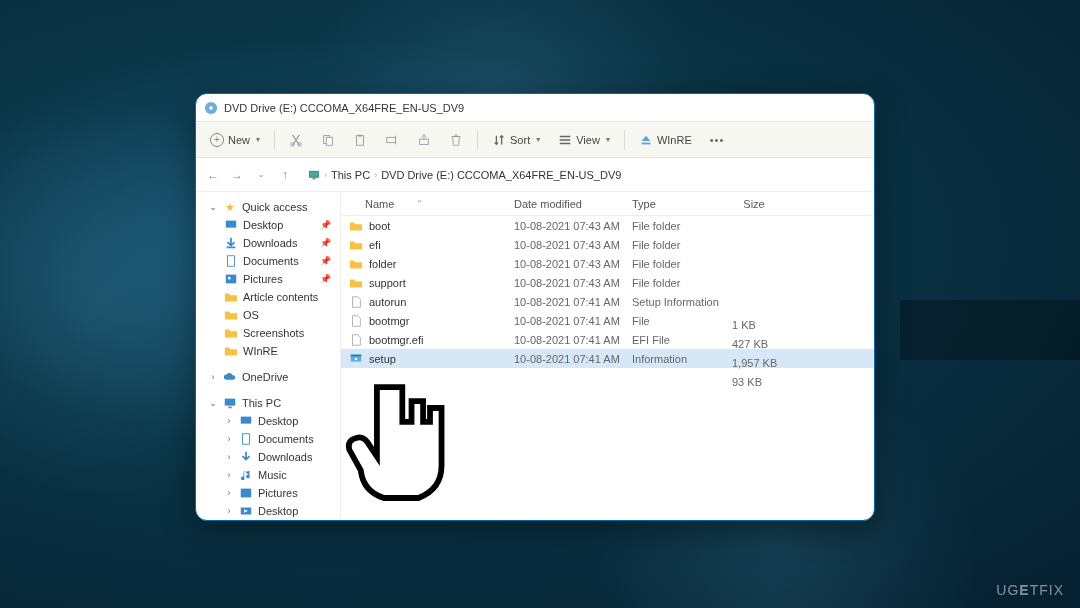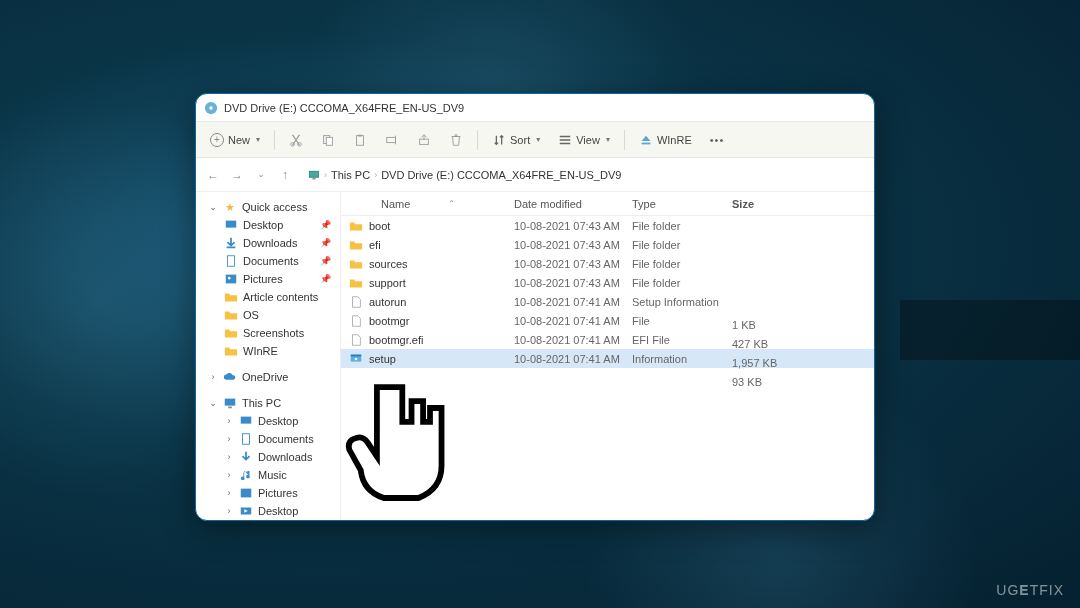--- a/index.html
+++ b/index.html
@@ -35,24 +35,24 @@
 .side-item.lvl2 { padding-left: 28px; }
 .side-item.lvl3 { padding-left: 28px; }
 .side-exp { width: 10px; font-size: 9px; color: #666; text-align: center; }
 .side-icon { width: 14px; height: 14px; display: flex; align-items: center; justify-content: center; }
 .pin { color: #999; font-size: 9px; margin-left: auto; }
 .side-gap { height: 8px; }
 
 .content { flex: 1; display: flex; flex-direction: column; }
 .col-header { display: flex; height: 24px; align-items: center; border-bottom: 1px solid #eee; font-size: 11px; color: #555; }
 .col-header > div { padding: 0 8px; }
-.col-name { width: 165px; display: flex; align-items: center; gap: 18px; }
+.col-name { width: 165px; display: flex; align-items: center; gap: 2px; }
 .col-date { width: 118px; }
 .col-type { width: 100px; }
-.col-size { width: 60px; text-align: left; font-weight: bold; }
+.col-size { width: 60px; text-align: center; }
 .sort-ind { font-size: 8px; color: #888; margin-left: 20px; }
 
 .file-list { flex: 1; }
 .file-row { display: flex; height: 19px; align-items: center; font-size: 11px; color: #333; cursor: pointer; }
 .file-row.selected { background: #d6e8f7; }
 .file-row > div { padding: 0 8px; white-space: nowrap; overflow: hidden; }
 .f-name { width: 165px; display: flex; align-items: center; gap: 6px; text-align: right; }
 .f-date { width: 118px; color: #666; }
 .f-type { width: 100px; color: #666; }
 .f-size { width: 60px; text-align: left; color: #666; margin-top: 47px; }
@@ -326,21 +326,21 @@
             </div>
             <div class="f-date">10-08-2021 07:43 AM</div>
             <div class="f-type">File folder</div>
             <div class="f-size"></div>
           </div>
           <div class="file-row">
             <div class="f-name">
               <svg class="f-icon" viewBox="0 0 16 16">
                 <path class="folder-icon" d="M1 4h5l1 2h8v7H1z"></path>
               </svg>
-              <span>sources</span>
+              <span>folder</span>
             </div>
             <div class="f-date">10-08-2021 07:43 AM</div>
             <div class="f-type">File folder</div>
             <div class="f-size"></div>
           </div>
           <div class="file-row">
             <div class="f-name">
               <svg class="f-icon" viewBox="0 0 16 16">
                 <path class="folder-icon" d="M1 4h5l1 2h8v7H1z"></path>
               </svg>

